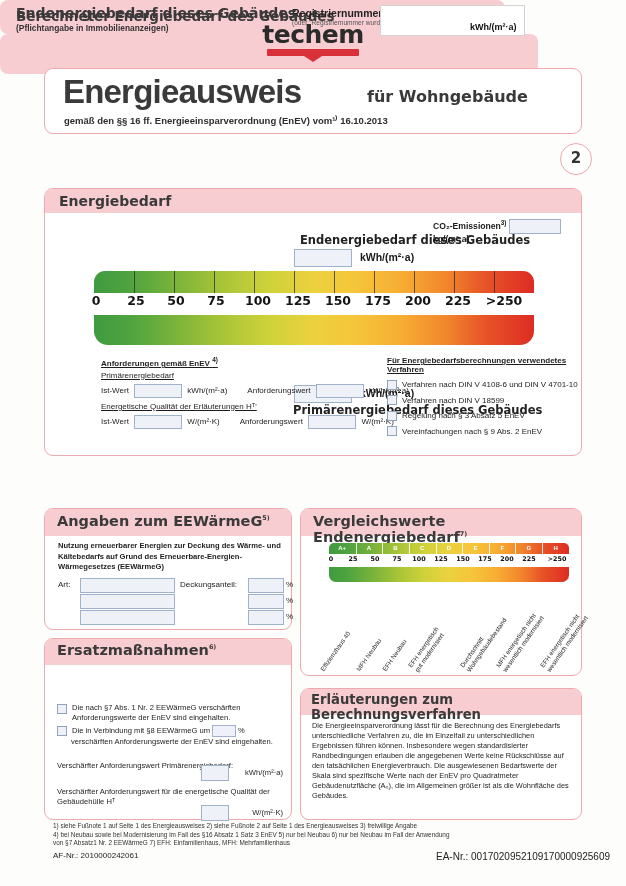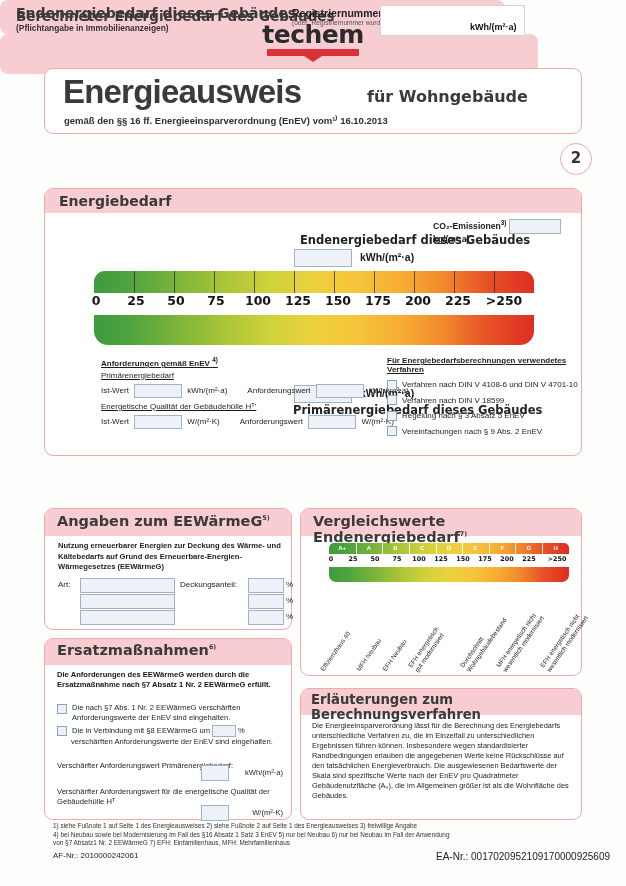--- a/index.html
+++ b/index.html
@@ -389,21 +389,21 @@
       <span class="req-sub">Primärenergiebedarf</span>
       <div class="req-line">
         <span>Ist-Wert</span>
         <span class="ibox ibox-sm"></span>
         <span>kWh/(m²·a)</span>
         <span class="gap"></span>
         <span>Anforderungswert</span>
         <span class="ibox ibox-sm"></span>
         <span>kWh/(m²·a)</span>
       </div>
-      <span class="req-sub">Energetische Qualität der Gebäudehülle Hᵀ'</span>
+      <span class="req-sub">Energetische Qualität der Erläuterungen Hᵀ'</span>
       <div class="req-line">
         <span>Ist-Wert</span>
         <span class="ibox ibox-sm"></span>
         <span>W/(m²·K)</span>
         <span class="gap"></span>
         <span>Anforderungswert</span>
         <span class="ibox ibox-sm"></span>
         <span>W/(m²·K)</span>
       </div>
     </div>
@@ -503,21 +503,20 @@
 wesentlich modernisiert</div>
       <div class="vlabel" style="left:250px">EFH energetisch nicht
 wesentlich modernisiert</div>
     </div>
   </div>
 
   <div class="panel" id="ersatz-panel">
     <div class="panel-head">
       <div class="ersatz-title"><span>Ersatzmaßnahmen</span><span class="sup">6)</span></div>
     </div>
-    <div class="ersatz-intro">Die Anforderungen des EEWärmeG werden durch die Ersatzmaßnahme nach §7 Absatz 1 Nr. 2 EEWärmeG erfüllt.</div>
 
     <div class="ersatz-opt" id="ersatz-opt1">
       <i class="chk"></i>
       <span class="txt">Die nach §7 Abs. 1 Nr. 2 EEWärmeG verschärften Anforderungswerte der EnEV sind eingehalten.</span>
     </div>
 
     <div class="ersatz-opt" id="ersatz-opt2">
       <i class="chk"></i>
       <span class="txt">
         <span>Die in Verbindung mit §8 EEWärmeG um</span><span class="inline-box"></span><span>%</span>

